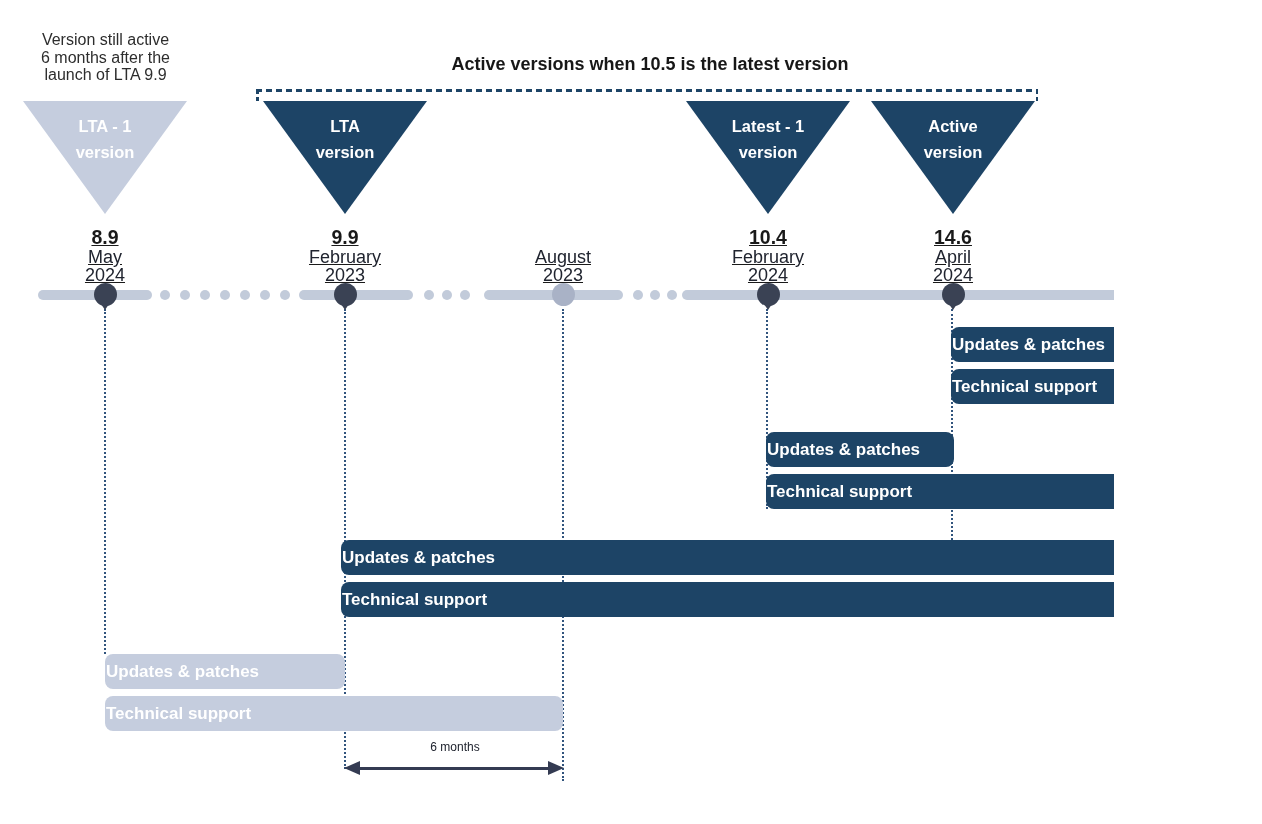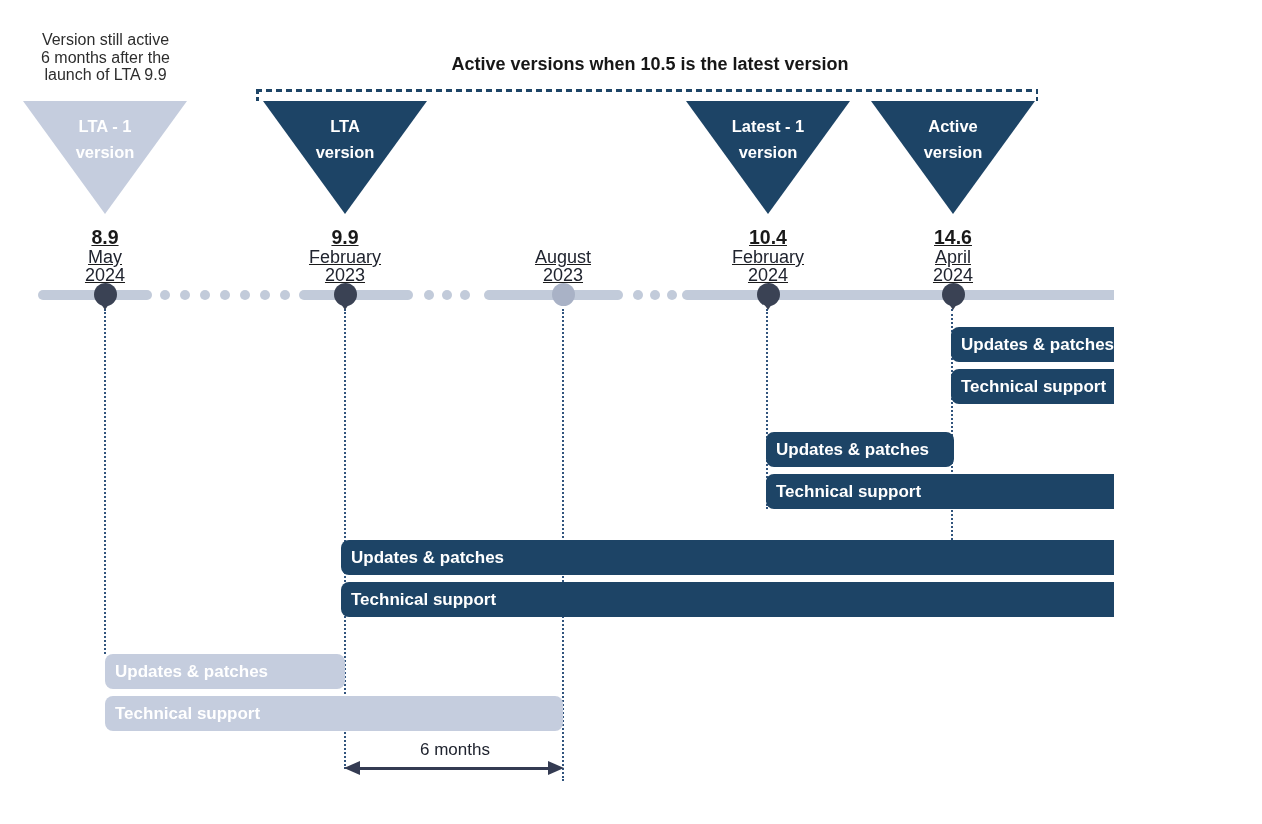--- a/index.html
+++ b/index.html
@@ -58,35 +58,35 @@
   .marker.dark{background:var(--dark-dot);}
   .marker.dark::after{content:'';position:absolute;left:7px;top:21px;width:0;height:0;
     border-left:4.5px solid transparent;border-right:4.5px solid transparent;border-top:6px solid var(--dark-dot);}
   .marker.aug{background:var(--august-dot);}
   .marker.future{width:17px;height:17px;background:#fff;border:3px solid #4d5b73;top:284px;}
 
   
   .vline{position:absolute;width:0;border-left:2px dotted var(--dotted-line);z-index:0;}
 
   
-  .bar{position:absolute;height:35px;border-radius:8px;line-height:35px;padding-left:10px;
+  .bar{position:absolute;height:35px;border-radius:8px;line-height:35px;padding-left:1px;
     font-size:17px;font-weight:700;color:#fff;white-space:nowrap;z-index:2;overflow:hidden;}
   .bar.dark{background:var(--dark-navy);}
   .bar.light{background:var(--light-bar);}
   .bar.fade-long{border-radius:8px 0 0 8px;
     background:linear-gradient(to right, var(--dark-navy) 0%, var(--dark-navy) 91%, rgba(29,68,102,0) 99.5%);}
   .bar.fade-short{border-radius:8px 0 0 8px;
     background:linear-gradient(to right, var(--dark-navy) 0%, var(--dark-navy) 76%, rgba(29,68,102,0) 99%);}
 
   
   .dur-line{position:absolute;left:352px;top:767px;width:204px;height:3px;background:var(--arrow-dark);z-index:2;}
   .dur-head{position:absolute;top:761px;width:0;height:0;z-index:2;}
   .dur-head.l{left:344px;border-top:7px solid transparent;border-bottom:7px solid transparent;border-right:16px solid var(--arrow-dark);}
   .dur-head.r{left:548px;border-top:7px solid transparent;border-bottom:7px solid transparent;border-left:16px solid var(--arrow-dark);}
-  .dur-label{position:absolute;left:380px;top:740px;width:150px;text-align:center;font-size:17px;color:#20242f;z-index:2;}
+  .dur-label{position:absolute;left:380px;top:740px;width:150px;text-align:center;font-size:12px;color:#20242f;z-index:2;}
 
   
   .watermark{position:absolute;left:1214px;top:528px;height:95px;writing-mode:vertical-rl;
     transform:rotate(180deg);font-size:12.5px;color:var(--watermark-gray);letter-spacing:0.5px;z-index:2;}
 </style>
 </head>
 <body>
 
 <div class="canvas">
 

